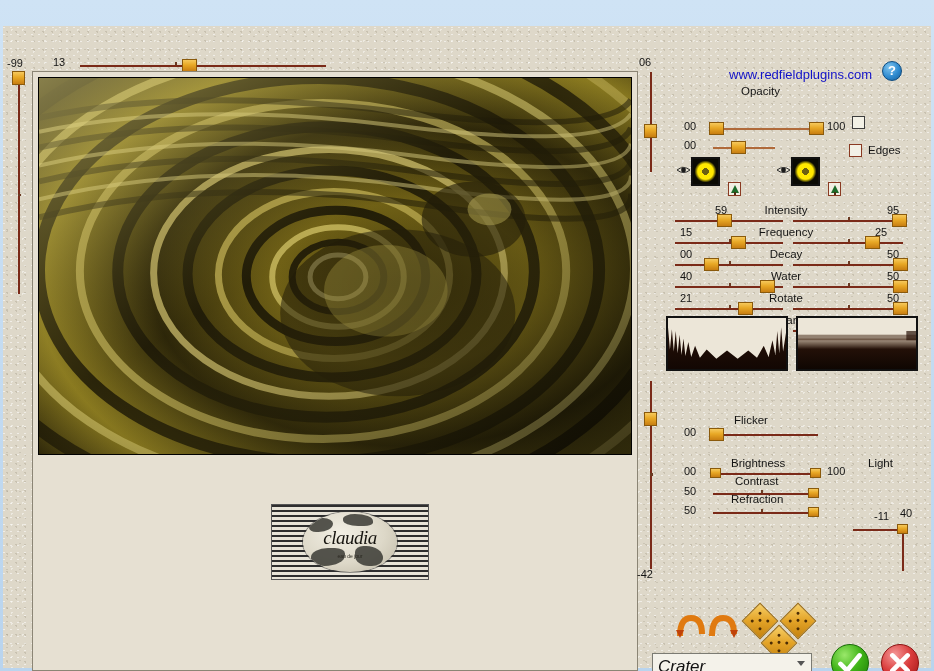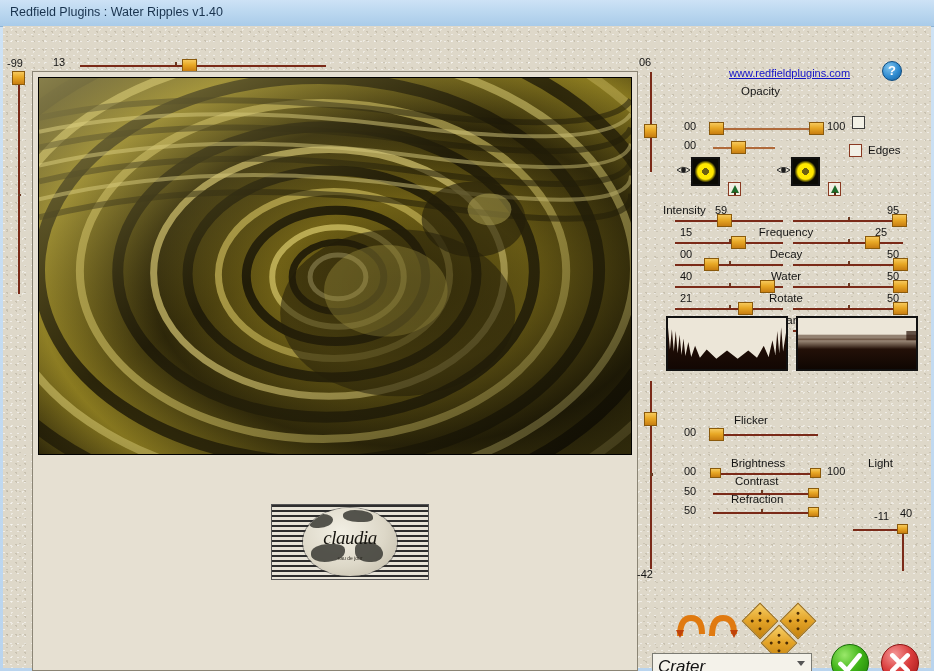--- a/index.html
+++ b/index.html
@@ -47,21 +47,21 @@
   }
   .ripple{position:absolute;left:0;top:0;width:100%;height:100%;}
   .watermark{
     position:absolute;left:238px;top:432px;width:158px;height:76px;
     border:1px solid #555;box-sizing:border-box;overflow:hidden;
     background:
       repeating-linear-gradient(180deg,#2e2e2e 0 2px,#e8e4d8 2px 5px);
   }
   .wm-oval{
     position:absolute;left:50%;top:50%;transform:translate(-50%,-50%);
-    width:94px;height:68px;border-radius:50%;
+    width:94px;height:60px;border-radius:50%;
     background:radial-gradient(ellipse at 40% 35%,#f2efe4 0%,#ddd8c8 55%,#bdb7a4 100%);
     box-shadow:0 0 0 1px rgba(60,60,60,.55);
     overflow:hidden;
   }
   .wm-blob{position:absolute;background:#3a3a34;opacity:.85;}
   .wm-text{
     position:absolute;left:50%;top:44%;transform:translate(-50%,-50%);
     font-family:"Liberation Serif", serif;font-size:19px;font-style:italic;
     color:#16140f;letter-spacing:-.5px;white-space:nowrap;
   }
@@ -83,22 +83,22 @@
     position:absolute;width:13px;height:14px;
     background:linear-gradient(180deg,#f6c95c 0%,#e8a825 45%,#c87e12 100%);
     border:1px solid #8a5a0c;box-sizing:border-box;
   }
   .tickdot{position:absolute;width:2px;height:3px;background:#6b3a22;}
   .num{position:absolute;font-size:11px;color:#141414;white-space:nowrap;}
   .lbl{position:absolute;font-size:11.5px;color:#141414;white-space:nowrap;}
   
   .right-panel{position:absolute;left:660px;top:26px;width:274px;height:642px;}
   .weblink{
-    position:absolute;left:66px;top:15px;font-size:11px;color:#1212c8;
-    text-decoration:underline;white-space:nowrap;cursor:pointer;
+    position:absolute;left:66px;top:15px;font-size:13px;color:#1212c8;
+    white-space:nowrap;cursor:pointer;
   }
   .help-btn{
     position:absolute;left:219px;top:9px;width:20px;height:20px;border-radius:50%;
     background:radial-gradient(circle at 35% 30%,#7fc4ee 0%,#2f8bd0 55%,#145b96 100%);
     border:1px solid #0d4b80;box-sizing:border-box;
     color:#fff;font-size:13px;font-weight:bold;text-align:center;line-height:18px;
   }
   .checkbox{
     position:absolute;width:13px;height:13px;background:#f3f1e6;
     border:1px solid #8a3a22;box-sizing:border-box;
@@ -156,23 +156,20 @@
     background:radial-gradient(circle at 35% 28%,#f59a9a 0%,#d93b3b 48%,#9c1414 100%);
     border:1px solid #8c1111;box-sizing:border-box;
   }
   .glyph{position:absolute;left:0;top:0;width:100%;height:100%;}
 </style>
 </head>
 <body>
 
 <div class="window">
 
-  <div class="titlebar">
-    <div class="title">Redfield Plugins : Water Ripples v1.40</div>
-  </div>
 
   <div class="body-panel">
 
     <div>
       <div class="num" style="left:50px;top:30px;">13</div>
       <div class="h-track" style="left:77px;top:39px;width:246px;"></div>
       <div class="tickdot" style="left:172px;top:36px;"></div>
       <div class="knob" style="left:179px;top:33px;"></div>
     </div>
 
@@ -303,21 +300,21 @@
       </svg>
       <div class="thumb" style="left:128px;top:105px;"></div>
       <div class="tree-box" style="left:165px;top:130px;">
         <div class="tree"></div>
           <div class="tree-trunk"></div>
       </div>
 
       <div id="param-rows">
           <div>
             <div class="num" style="left:17px;top:152px;padding-left:35px;">59</div>
-            <div class="lbl" style="left:0;top:152px;width:246px;">Intensity</div>
+            <div class="lbl" style="left:0;top:152px;width:246px;text-align:center;">Intensity</div>
             <div class="num" style="left:224px;top:152px;">95</div>
             <div class="h-track" style="left:12px;top:168px;width:108px;"></div>
             <div class="tickdot" style="left:66px;top:165px;"></div>
             <div class="knob" style="left:53.6px;top:162px;"></div>
             <div class="h-track" style="left:130px;top:168px;width:110px;"></div>
             <div class="tickdot" style="left:185px;top:165px;"></div>
             <div class="knob" style="left:228.6px;top:162px;"></div>
           </div>
           <div>
             <div class="num" style="left:17px;top:174px;">15</div>

